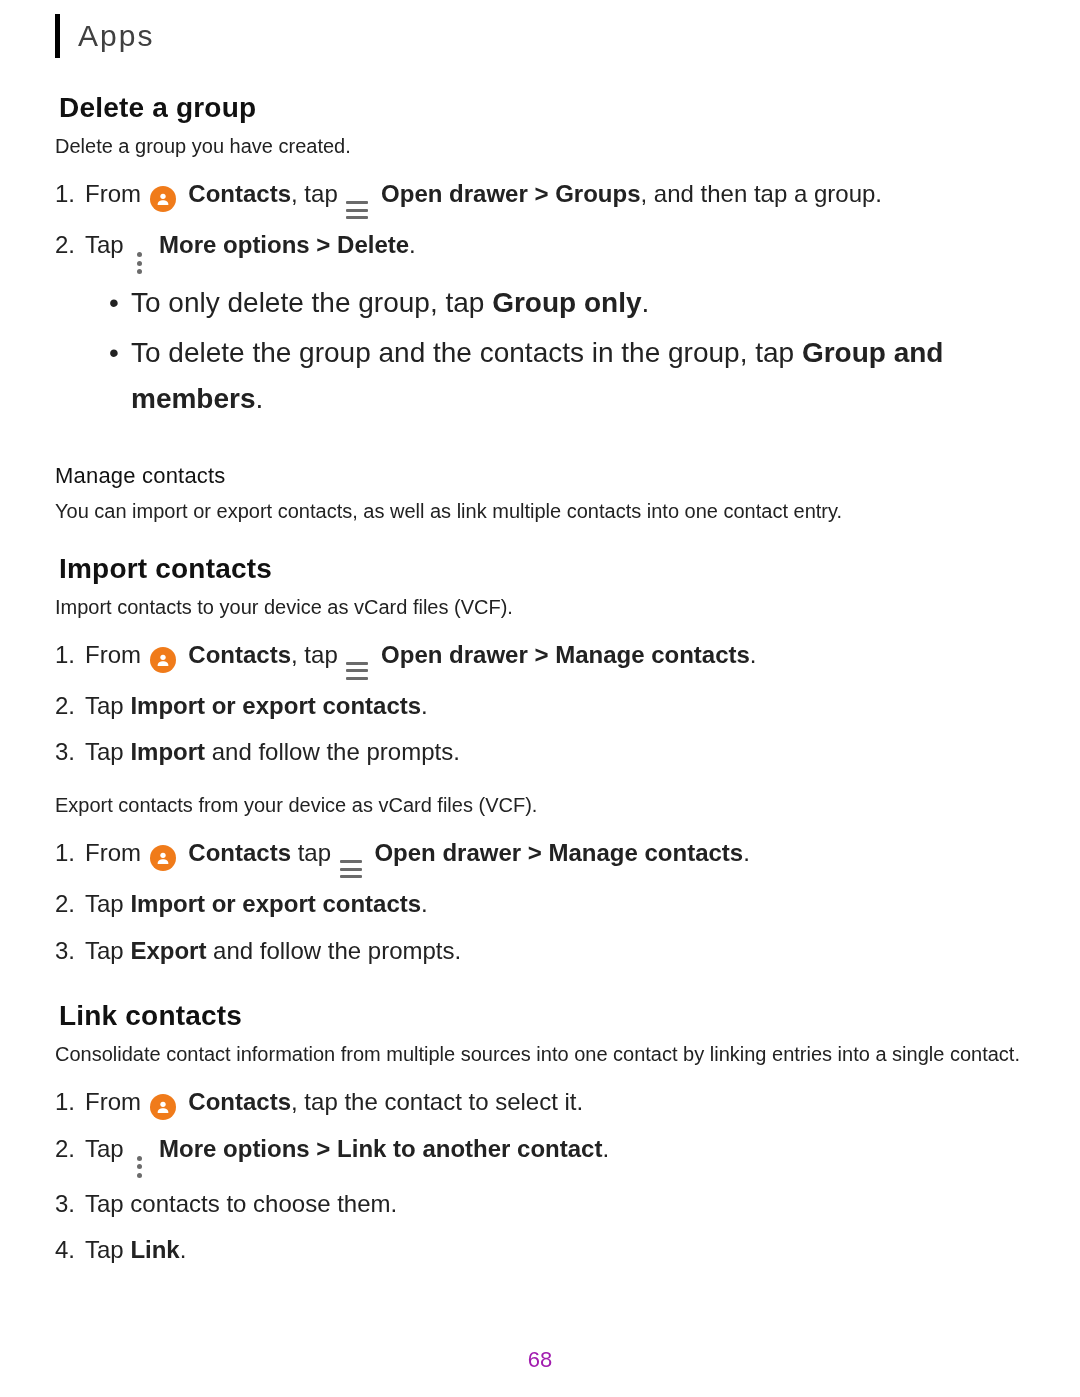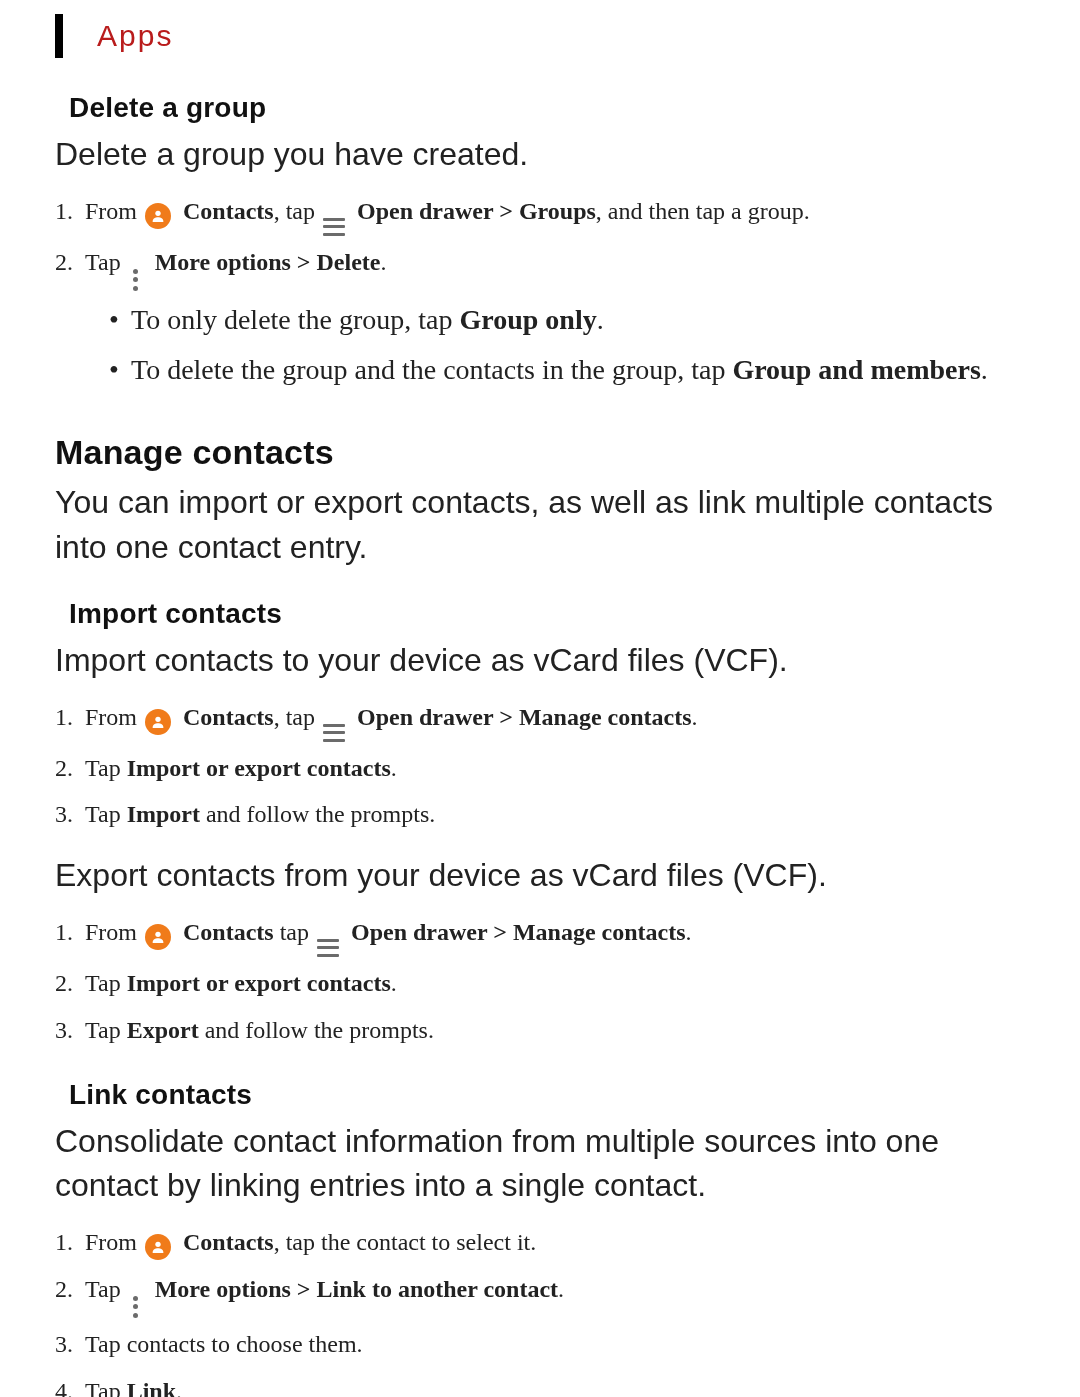--- a/index.html
+++ b/index.html
@@ -1,22 +1,22 @@
 <!DOCTYPE html>
 <html><head>
 <meta charset="utf-8">
 <style>
   html,body{margin:0;padding:0;background:#fff;color:#222;font-family:"Segoe UI",Arial,sans-serif;}
   .page{width:1080px;min-height:1397px;box-sizing:border-box;padding:0 55px 40px 55px;position:relative;}
   .header{padding-top:14px;padding-bottom:6px;}
-  .header-line{display:inline-block;border-left:8px solid #000000;padding-left:34px;height:44px;line-height:44px;font-size:30px;letter-spacing:2px;color:#b91c1c;font-weight:300;}
-  h2.h2{font-size:28px;font-weight:600;color:#111;margin:28px 0 6px 14px;letter-spacing:0.2px;}
-  h1.h1{font-size:34px;font-weight:700;color:#111;margin:40px 0 6px 0;letter-spacing:0.2px;}
-  p.body{font-size:32px;line-height:1.4;margin:8px 0 14px 0;color:#222;}
-  ol.steps{list-style:none;padding-left:30px;margin:12px 0 18px 0;font-family:Liberation Serif, serif;}
+  .header-line{display:inline-block;border-left:5px solid #000000;padding-left:18px;height:44px;line-height:44px;font-size:30px;letter-spacing:2px;color:#404040;font-weight:300;}
+  h2.h2{font-size:28px;font-weight:600;color:#111;margin:28px 0 6px 4px;letter-spacing:0.2px;}
+  h1.h1{font-size:22px;font-weight:400;color:#111;margin:40px 0 6px 0;letter-spacing:0.2px;}
+  p.body{font-size:20px;line-height:1.4;margin:8px 0 14px 0;color:#222;}
+  ol.steps{list-style:none;padding-left:30px;margin:12px 0 18px 0;}
   ol.steps > li{font-size:24px;line-height:1.7;margin:6px 0;position:relative;}
   ol.steps > li::before{content:attr(data-num)".";position:absolute;left:-30px;top:0;color:#222;}
   ul.bullets{list-style:none;padding-left:46px;margin:6px 0 10px 0;}
   ul.bullets > li{font-size:28px;line-height:1.65;margin:4px 0;position:relative;}
   ul.bullets > li::before{content:"•";position:absolute;left:-22px;top:0;color:#222;}
   .b{font-weight:700;}
   .icon-contacts{display:inline-flex;width:26px;height:26px;background:#f07b1a;border-radius:50%;vertical-align:-5px;margin:0 6px 0 2px;align-items:center;justify-content:center;}
   .icon-contacts svg{width:16px;height:16px;}
   .icon-drawer{display:inline-flex;width:22px;height:18px;vertical-align:-2px;margin:0 6px 0 2px;flex-direction:column;justify-content:space-between;}
   .icon-drawer span{display:block;height:3px;background:#6b6b6b;border-radius:1px;}

